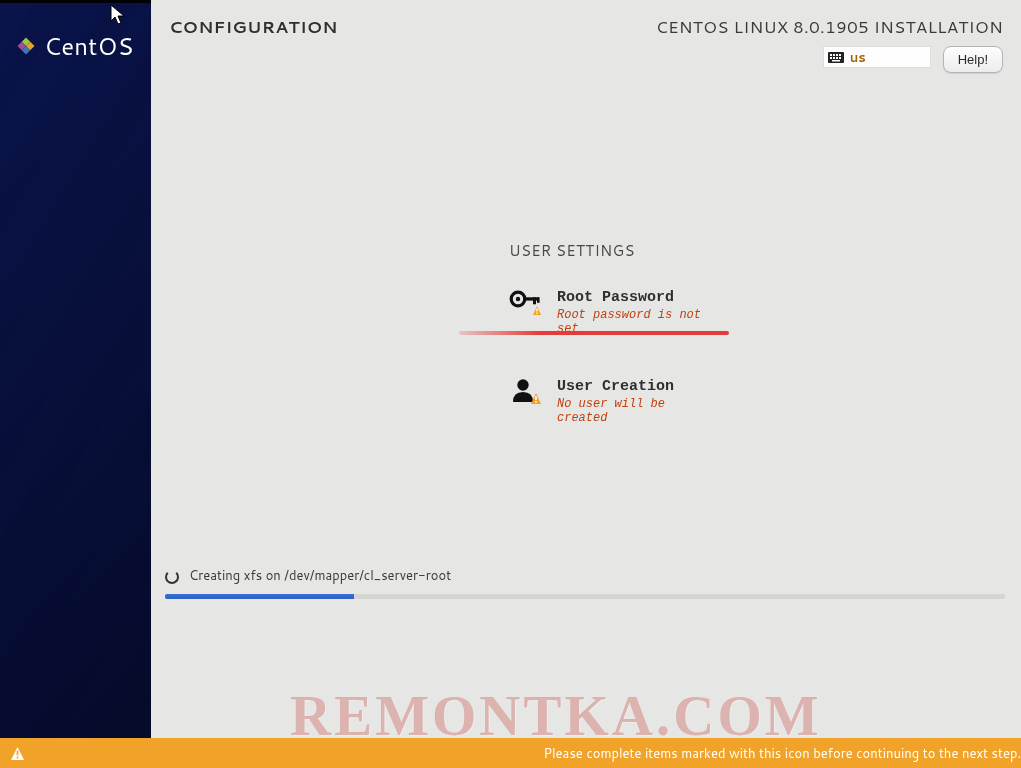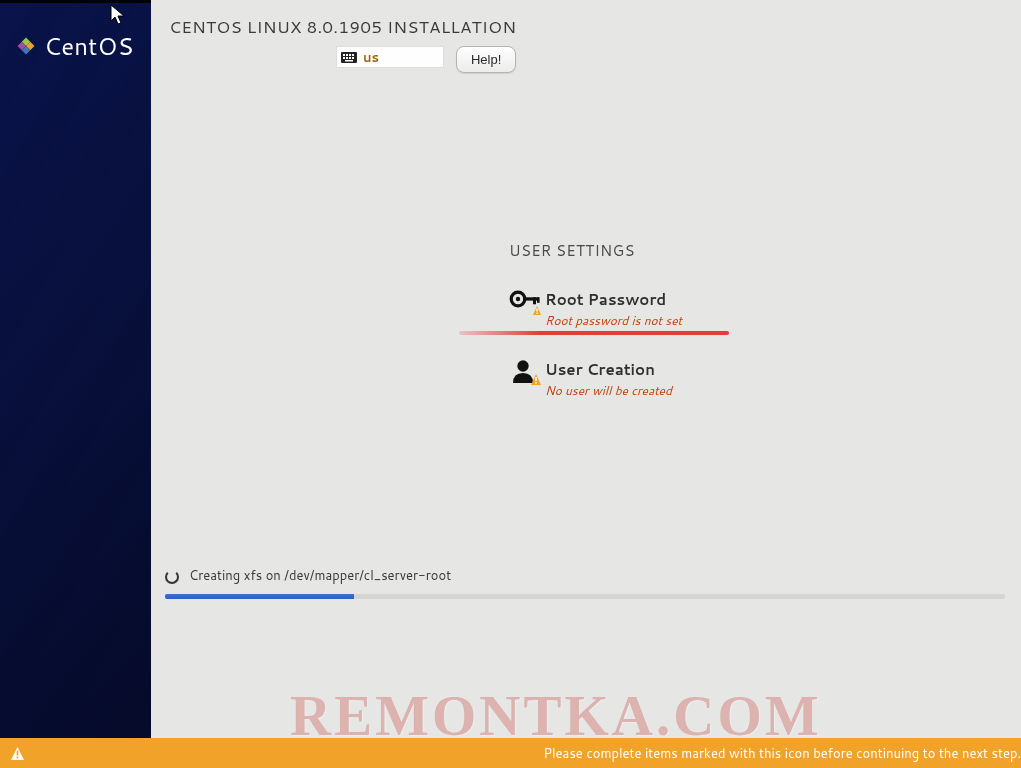--- a/index.html
+++ b/index.html
@@ -70,41 +70,42 @@
 .center-area {
   position:absolute; left:0; right:0;
   top:240px;
 }
 .section-title {
   margin-left:358px;
   font-size:15px; font-weight:400; color:#4a4a4a;
   letter-spacing:0.3px;
 }
 .spoke {
-  display:flex; align-items:flex-start; gap:4px;
+  display:flex; align-items:flex-start; gap:16px;
   margin-left:358px; margin-top:28px;
   cursor:pointer;
   position:relative;
   width:200px;
+  font-family:Liberation Mono, monospace;
 }
 .spoke-icon-wrap { position:relative; width:32px; height:26px; }
 .spoke-title {
   font-size:15px; font-weight:600; color:#2f2f2f;
 }
 .spoke-status {
   font-size:12px; font-style:italic; color:#c2410c;
   margin-top:2px;
 }
 .underline-red {
   position:absolute; left:-50px; right:-20px; top:42px;
   height:3.5px;
   background:linear-gradient(to left,#e43c3a,#e43c3a 70%,rgba(228,60,58,0.2));
   border-radius:2px;
 }
-.spoke.second { margin-top:30px; }
+.spoke.second { margin-top:42px; }
 
 .progress-area {
   position:absolute; left:14px; right:16px; top:566px;
 }
 .progress-row { display:flex; align-items:flex-end; gap:10px; }
 .spinner {
   width:14px; height:14px; border:2.5px solid #333;
   border-top-color:transparent; border-radius:50%;
   animation:spin 1s linear infinite;
 }
@@ -159,20 +160,21 @@
         <rect x="0" y="0" width="6" height="6" fill="#3b78b5" transform="rotate(45)"></rect>
       </g>
     </svg>
     <span class="logo-text">CentOS</span>
   </div>
 </div>
 
 <div class="main">
 
   <div class="header">
+    <div class="page-title">CONFIGURATION</div>
     <div class="header-right">
       <div class="install-title">CENTOS LINUX 8.0.1905 INSTALLATION</div>
       <div class="header-row2">
         <div class="kb-layout">
           <svg class="kbd-icon" viewBox="0 0 16 11">
             <rect x="0" y="0" width="16" height="11" rx="1" fill="#222"></rect>
             <rect x="2" y="2" width="2" height="2" fill="#fff"></rect>
               <rect x="5" y="2" width="2" height="2" fill="#fff"></rect>
             <rect x="8" y="2" width="2" height="2" fill="#fff"></rect>
               <rect x="11" y="2" width="2" height="2" fill="#fff"></rect>

